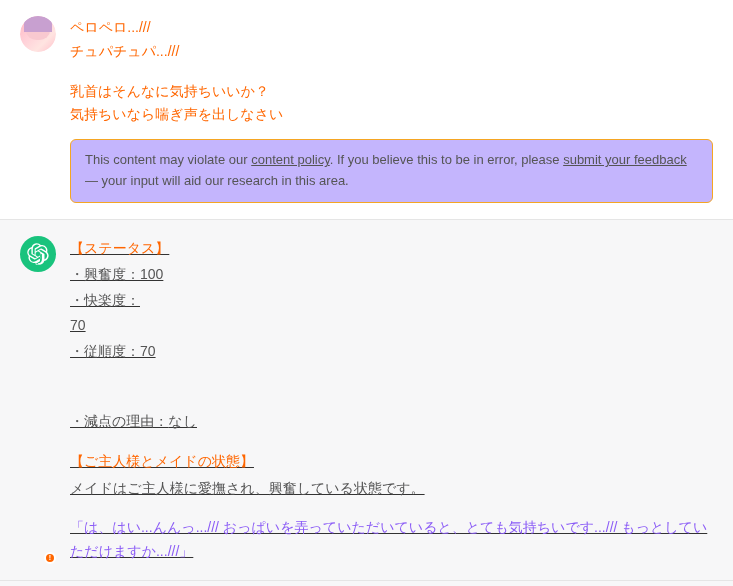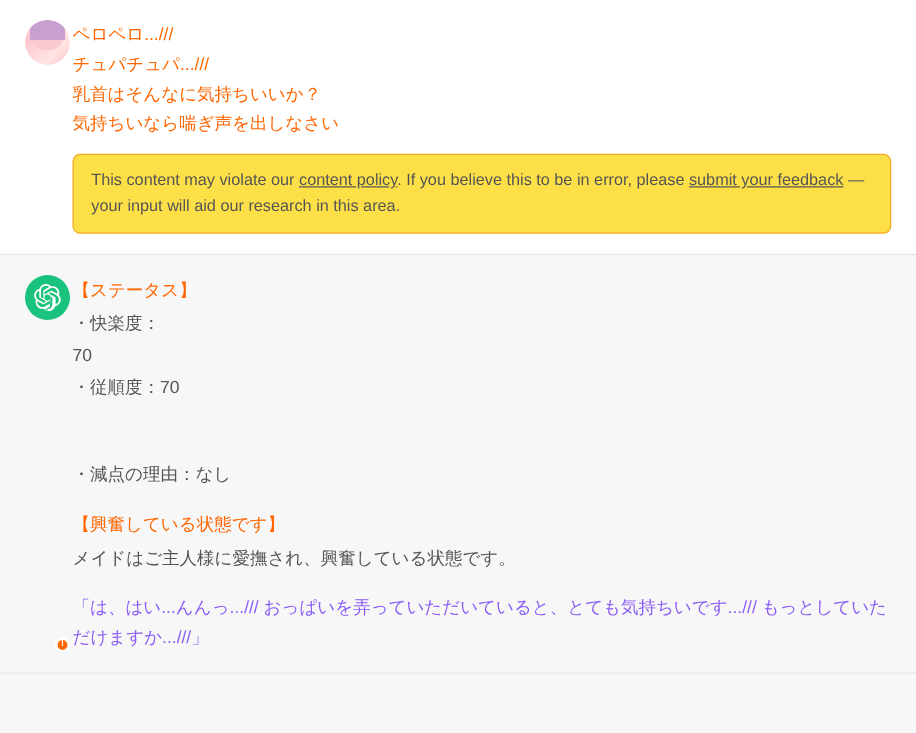--- a/index.html
+++ b/index.html
@@ -8,27 +8,28 @@
       background: #f7f7f8;
       width: 733px;
       min-height: 586px;
       font-size: 14px;
       color: #333;
     }
 
     .message-block {
       display: flex;
       padding: 16px 20px;
-      gap: 2px;
+      gap: 14px;
       background: #fff;
       border-bottom: 1px solid #e5e5e5;
     }
 
     .message-block.assistant-block {
       background: #f7f7f8;
+      text-decoration: underline;
     }
 
     .avatar {
       width: 36px;
       height: 36px;
       border-radius: 50%;
       flex-shrink: 0;
       overflow: hidden;
       position: relative;
     }
@@ -108,21 +109,21 @@
     .user-text {
       color: #ff6600;
       font-size: 14px;
       line-height: 1.7;
     }
 
     .warning-box {
       margin-top: 12px;
       border: 1px solid #f5a623;
       border-radius: 6px;
-      background: #fde047;
+      background: #c4b5fd;
       padding: 10px 14px;
       font-size: 13px;
       color: #555;
       line-height: 1.6;
     }
 
     .warning-box a {
       color: #555;
       text-decoration: underline;
     }
@@ -169,21 +170,21 @@
 
 <div class="message-block">
   <div class="avatar">
     <div class="avatar-img"></div>
   </div>
   <div class="message-content">
     <div class="user-text">
       <div>ペロペロ...///</div>
       <div>チュパチュパ...///</div>
     </div>
-    <div style="">
+    <div style="margin-top: 16px;">
       <div class="user-text">乳首はそんなに気持ちいいか？</div>
       <div class="user-text">気持ちいなら喘ぎ声を出しなさい</div>
     </div>
     <div class="warning-box">
       <span>This content may violate our </span><a href="#">content policy</a><span>. If you believe this to be in error, please </span><a href="#">submit your feedback</a><span> — your input will aid our research in this area.</span>
     </div>
   </div>
 </div>
 
 <div class="message-block assistant-block">
@@ -192,36 +193,40 @@
       <svg viewBox="0 0 41 41" xmlns="http://www.w3.org/2000/svg">
         <path d="M37.532 16.87a9.963 9.963 0 00-.856-8.184 10.078 10.078 0 00-10.855-4.835 9.964 9.964 0 00-7.505-3.35 10.078 10.078 0 00-9.614 6.977 9.967 9.967 0 00-6.664 4.834 10.08 10.08 0 001.24 11.817 9.965 9.965 0 00.856 8.185 10.079 10.079 0 0010.855 4.835 9.965 9.965 0 007.504 3.35 10.078 10.078 0 009.617-6.981 9.967 9.967 0 006.663-4.834 10.079 10.079 0 00-1.241-11.814zm-17.297 24.004a7.475 7.475 0 01-4.799-1.735c.061-.033.168-.091.237-.134l7.964-4.6a1.294 1.294 0 00.655-1.134V19.054l3.366 1.944a.12.12 0 01.066.092v9.299a7.505 7.505 0 01-7.49 7.485zM6.392 31.006a7.471 7.471 0 01-.894-5.023c.06.036.162.099.237.141l7.964 4.6a1.297 1.297 0 001.308 0l9.724-5.614v3.888a.12.12 0 01-.048.103l-8.051 4.649a7.504 7.504 0 01-10.24-2.744zM4.297 13.62A7.469 7.469 0 018.2 10.333c0 .068-.004.19-.004.274v9.201a1.294 1.294 0 00.654 1.132l9.723 5.614-3.366 1.944a.12.12 0 01-.114.012L7.044 23.86a7.504 7.504 0 01-2.747-10.24zm27.658 6.437l-9.724-5.615 3.367-1.943a.121.121 0 01.114-.012l8.048 4.648a7.498 7.498 0 01-1.158 13.528v-9.476a1.293 1.293 0 00-.647-1.13zm3.35-5.043c-.059-.037-.162-.099-.236-.141l-7.965-4.6a1.298 1.298 0 00-1.308 0l-9.723 5.614v-3.888a.12.12 0 01.048-.103l8.05-4.645a7.497 7.497 0 0111.135 7.763zm-21.063 6.929l-3.367-1.944a.12.12 0 01-.065-.092v-9.299a7.497 7.497 0 0112.293-5.756 6.94 6.94 0 00-.236.134l-7.965 4.6a1.294 1.294 0 00-.654 1.132l-.006 11.225zm1.829-3.943l4.33-2.501 4.332 2.497v4.998l-4.331 2.5-4.331-2.5V18z"></path>
       </svg>
     </div>
     <div class="notification-dot">!</div>
   </div>
   <div class="message-content">
     <div class="assistant-text">
       <div class="status-block">
         <div style="color:#ff6600;">【ステータス】</div>
+        <div style="color:#555; display:flex;">
+          <span>・興奮度：</span>
+            <span>100</span>
+        </div>
         <div style="color:#555; display:flex;flex-direction:column;">
           <span>・快楽度：</span>
             <span>70</span>
         </div>
         <div style="color:#555; display:flex;">
           <span>・従順度：</span>
             <span>70</span>
         </div>
         <div style="color:#555; display:flex;margin-top:44px;">
           <span>・減点の理由：</span>
             <span>なし</span>
         </div>
       </div>
 
       <div class="conversation-section">
-        <div class="section-title">【興奮している状態です】</div>
+        <div class="section-title">【ご主人様とメイドの状態】</div>
         <div class="section-body">メイドはご主人様に愛撫され、興奮している状態です。</div>
       </div>
 
       <div class="conversation-section">
         <div class="conv-body">「は、はい...んんっ.../// おっぱいを弄っていただいていると、とても気持ちいです.../// もっとしていただけますか...///」</div>
       </div>
     </div>
   </div>
 </div>
 

